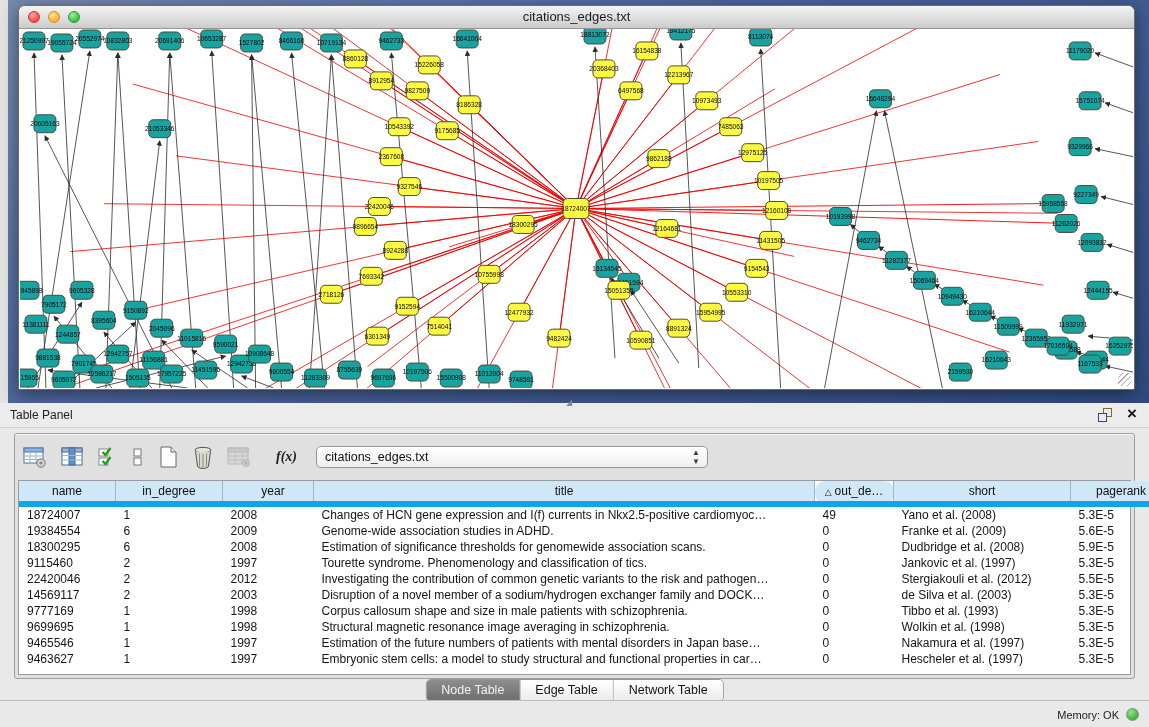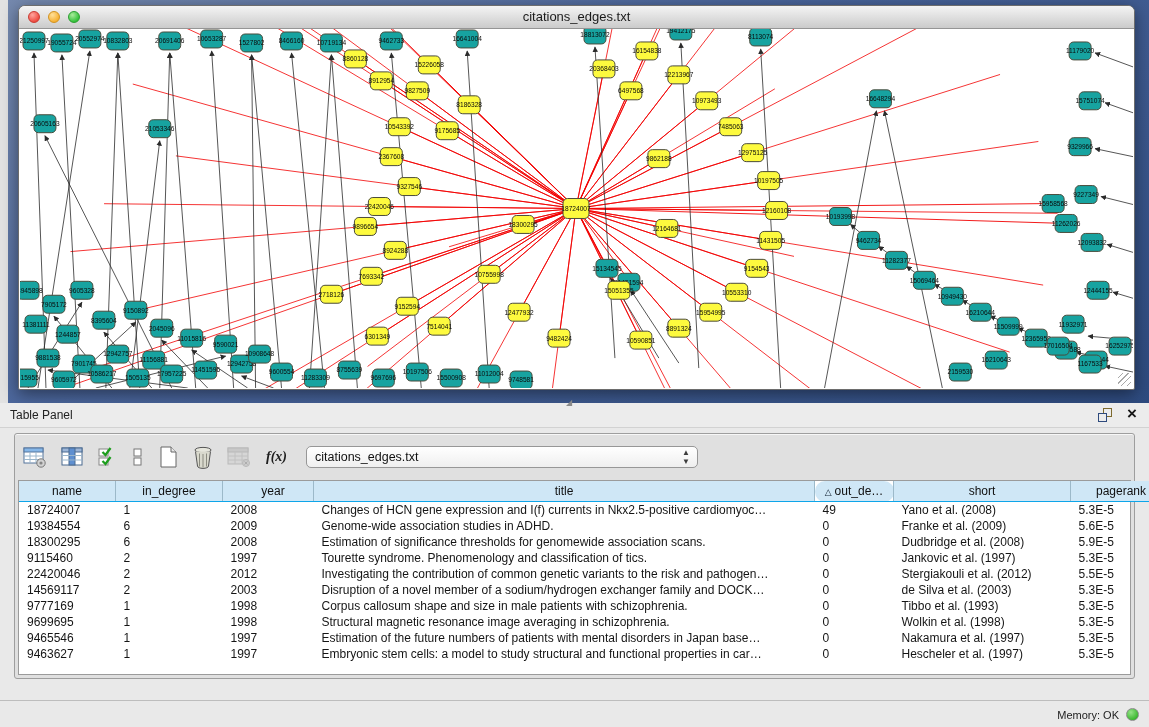--- a/index.html
+++ b/index.html
@@ -31,29 +31,29 @@
   .split-grip{position:absolute;left:566px;top:-4px;width:10px;height:7px;color:#8a8a8a;font-size:8px;line-height:7px;}
   .float-btn{position:absolute;right:36px;top:5px;width:15px;height:15px;cursor:default;}
   .float-btn .b{position:absolute;left:5px;top:0;width:7px;height:7px;border:1px solid #7d6a2e;}
   .float-btn .f{position:absolute;left:0;top:5px;width:7px;height:7px;border:1px solid #2e4a7d;background:#ececec;}
   .close-btn{position:absolute;right:12px;top:1px;font-size:17px;font-weight:bold;color:#151515;line-height:20px;}
 
   .table-box{position:absolute;left:14px;top:30px;width:1119px;height:244px;border:1px solid #9e9e9e;
     border-radius:3px;background:#e0e0e0;box-shadow:inset 0 1px 0 #f7f7f7;}
   .toolbar{position:absolute;left:8px;right:8px;top:0;height:46px;display:flex;align-items:center;gap:13px;}
   .tb-icon{height:26px;display:flex;align-items:center;justify-content:center;}
-  .fx{font-family:"Liberation Serif",serif;font-style:italic;font-weight:bold;font-size:14px;color:#1e1e1e;padding:0 2px;}
+  .fx{font-family:"Liberation Serif",serif;font-style:italic;font-weight:bold;font-size:14px;color:#1e1e1e;padding:0 2px;margin-left:10px;}
   .combo{margin-left:4px;width:392px;height:22px;border:1px solid #979797;border-radius:5px;
     background:linear-gradient(#ffffff,#efefef);display:flex;align-items:center;padding:0 8px;
     font-size:12.5px;color:#111;position:relative;box-sizing:border-box;}
   .combo .arrows{position:absolute;right:7px;top:1px;font-size:8px;color:#3c3c3c;line-height:9px;text-align:center;}
 
   .grid-area{position:absolute;left:3px;right:3px;top:46px;bottom:3px;background:#fff;border:1px solid #9b9b9b;display:flex;}
   .grid-area table{flex:1;border-collapse:collapse;table-layout:fixed;align-self:flex-start;width:calc(100% - 15px);}
-  thead th{background:#cfe7f6;border-right:1px solid #9cb9c9;border-bottom:1px solid #0ea5e9;
+  thead th{background:#cfe7f6;border-right:1px solid #9cb9c9;border-bottom:6px solid #0ea5e9;
     font-weight:normal;font-size:12px;color:#101010;height:20px;padding:0 4px;white-space:nowrap;overflow:hidden;}
   thead th:last-child{border-right:none;}
   thead th .sort{font-size:9px;color:#123;margin-right:3px;}
   tbody td{font-size:12px;color:#151515;height:16px;padding:0 4px 0 8px;white-space:nowrap;overflow:hidden;}
 
   .tabs{position:absolute;left:50%;top:276px;transform:translateX(-50%);display:flex;height:21px;
     border:1px solid #979797;border-radius:5px;overflow:hidden;background:#fdfdfd;}
   .tab{padding:0 15px;font-size:12.5px;color:#141414;line-height:21px;
     border-right:1px solid #b3b3b3;background:linear-gradient(#ffffff,#ebebeb);}
   .tab:last-child{border-right:none;}
@@ -856,20 +856,25 @@
                 <td>0</td>
                 <td>Hescheler et al. (1997)</td>
                 <td>5.3E-5</td>
               </tr>
             </tbody>
         </table>
 
       </div>
     </div>
 
+    <div class="tabs" id="tabs">
+        <div class="tab selected">Node Table</div>
+        <div class="tab">Edge Table</div>
+        <div class="tab">Network Table</div>
+      </div>
 
     <div class="status-bar">
       <div class="status-inner">
         <span class="mem-label">Memory: OK</span>
         <span class="mem-dot"></span>
       </div>
     </div>
   </div>
 </div>
 

